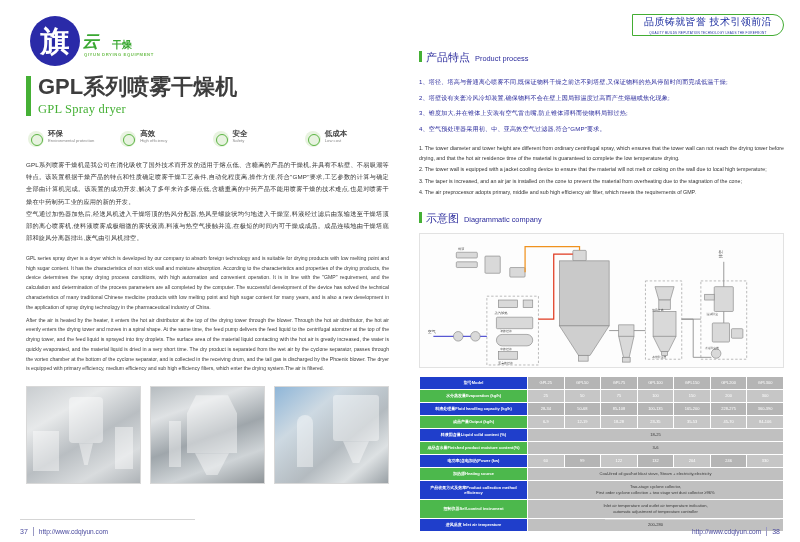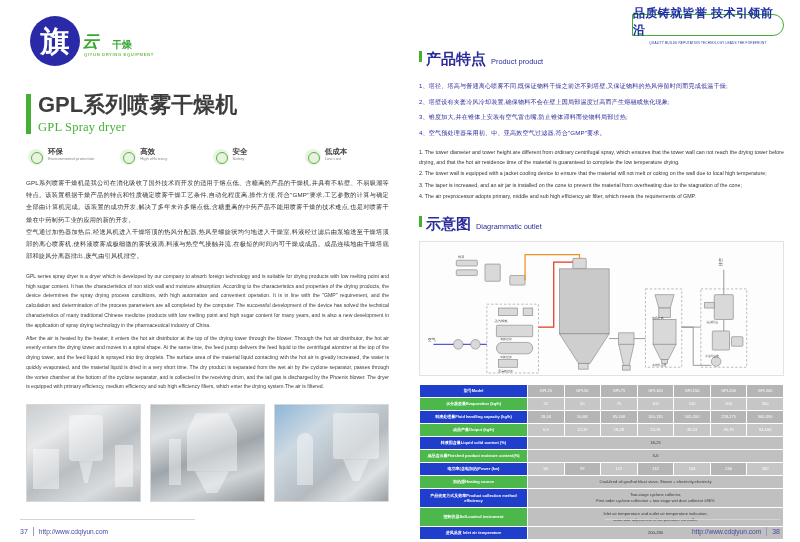--- a/index.html
+++ b/index.html
@@ -35,21 +35,21 @@
   }
   .logo-cn2 {
     position: absolute; left: 86px; top: 24px;
     color: #3aa832; font-size: 10px; font-weight: bold;
   }
   .logo-en {
     position: absolute; left: 58px; top: 38px;
     color: #6fbf4f; font-size: 4.2px; letter-spacing: 0.6px; font-weight: bold;
   }
 
-  .title-block { position: relative; margin-top: 20px; padding-left: 12px; }
+  .title-block { position: relative; margin-top: 2px; padding-left: 12px; }
   .title-bar { position: absolute; left: 0; top: 2px; width: 5px; height: 40px; background: #45b035; }
   .title-cn { font-size: 22px; font-weight: bold; color: #3d3d3d; letter-spacing: 0px; line-height: 1.15; }
   .title-en { font-size: 12.5px; color: #45b035; margin-top: 3px; letter-spacing: 0.2px; font-family: Liberation Serif, serif; }
 
   .features { display: flex; gap: 8px; margin-top: 13px; padding-left: 2px; justify-content: space-between; }
   .feat { display: flex; align-items: flex-start; gap: 4px; width: 90px; }
   .feat-ico {
     width: 16px; height: 16px; flex: 0 0 16px; border-radius: 50%;
     background: #e8f3e0; position: relative; margin-top: 1px;
   }
@@ -81,26 +81,26 @@
 
   
   .right { position: absolute; left: 407px; top: 0; width: 393px; height: 542px; padding: 14px 16px 0 12px; }
 
   .ribbon {
     position: relative; width: 152px; height: 22px; margin-left: auto;
     border: 1.4px solid #43ad33; border-radius: 0 12px 12px 0;
     display: flex; flex-direction: column; align-items: center; justify-content: center;
     background: #fff;
   }
-  .ribbon-cn { font-size: 12px; font-weight: bold; color: #1e2fa0; letter-spacing: 0.4px; }
+  .ribbon-cn { font-size: 10px; font-weight: normal; color: #1e2fa0; letter-spacing: 0.4px; }
   .ribbon-en { font-size: 3.1px; color: #1e2fa0; letter-spacing: 0.2px; margin-top: 1.5px; }
 
   .sec-head { display: flex; align-items: baseline; gap: 5px; margin-top: 14px; padding-left: 7px; position: relative; }
   .sec-head::before { content: ""; position: absolute; left: 0; top: 1px; width: 3px; height: 11px; background: #45b035; }
-  .sec-cn { font-size: 15px; font-weight: bold; color: #2b2b9c; }
+  .sec-cn { font-size: 11px; font-weight: normal; color: #2b2b9c; }
   .sec-en { font-size: 7.4px; color: #2b2b9c; }
 
   .list-cn { margin-top: 9px; }
   .list-cn li { list-style: none; font-size: 6.1px; color: #2b2b9c; line-height: 2.55; letter-spacing: 0.15px; }
   .list-en { margin-top: 7px; }
   .list-en p { font-size: 5.3px; color: #333; line-height: 1.92; margin-bottom: 1px; text-align: justify; }
 
   .diagram-box {
     margin-top: 7px; width: 100%; height: 135px;
     border: 1px solid #e2e2e2; background: #fdfdfd;
@@ -215,40 +215,40 @@
 
   <div class="right">
 
     <div class="ribbon">
       <span class="ribbon-cn">品质铸就皆誉  技术引领前沿</span>
       <span class="ribbon-en">QUALITY BUILDS REPUTATION TECHNOLOGY LEADS THE FOREFRONT</span>
     </div>
 
     <div class="sec-head">
       <span class="sec-cn">产品特点</span>
-      <span class="sec-en">Product product</span>
+      <span class="sec-en">Product process</span>
     </div>
 
     <ul class="list-cn">
       <li>1、塔径、塔高与普通离心喷雾不同,既保证物料干燥之前达不到塔壁,又保证物料的热风停留时间而完成低温干燥;</li>
       <li>2、塔壁设有夹套冷风冷却装置,确保物料不会在壁上因局部温度过高而产生熔融或焦化现象;</li>
       <li>3、锥度加大,并在锥体上安装有空气雷击嘴,防止锥体滞料而使物料局部过热;</li>
       <li>4、空气预处理器采用初、中、亚高效空气过滤器,符合"GMP"要求。</li>
     </ul>
 
     <div class="list-en">
       <p>1. The tower diameter and tower height are different from ordinary centrifugal spray, which ensures that the tower wall can not reach the drying tower before drying, and that the hot air residence time of the material is guaranteed to complete the low temperature drying.</p>
       <p>2. The tower wall is equipped with a jacket cooling device to ensure that the material will not melt or coking on the wall due to local high temperature;</p>
       <p>3. The taper is increased, and an air jar is installed on the cone to prevent the material from overheating due to the stagnation of the cone;</p>
       <p>4. The air preprocessor adopts primary, middle and sub high efficiency air filter, which meets the requirements of GMP.</p>
     </div>
 
     <div class="sec-head">
       <span class="sec-cn">示意图</span>
-      <span class="sec-en">Diagrammatic outlet</span>
+      <span class="sec-en">Diagrammatic company</span>
     </div>
 
     <div class="diagram-box">
       <svg viewBox="0 0 380 133" width="100%" height="100%">
         <g stroke="#8a8a8a" stroke-width="0.7" fill="#d9d9d9">
 
           <rect x="38" y="16" width="22" height="6" rx="1"></rect>
           <rect x="38" y="26" width="22" height="6" rx="1"></rect>
 
           <rect x="68" y="20" width="16" height="18" rx="1"></rect>

